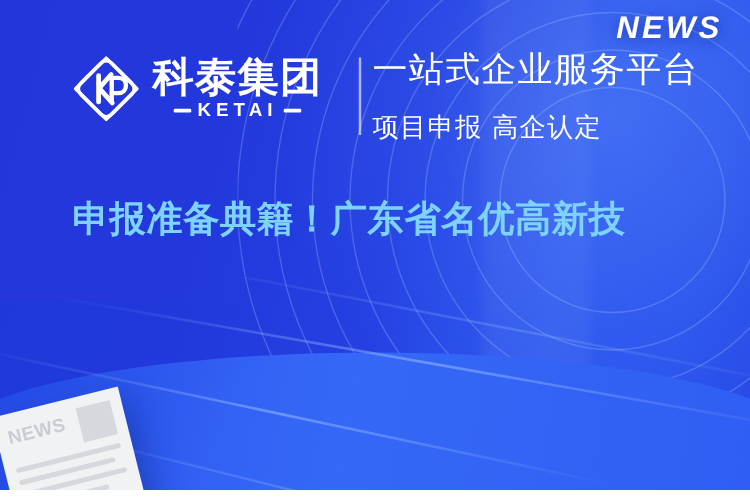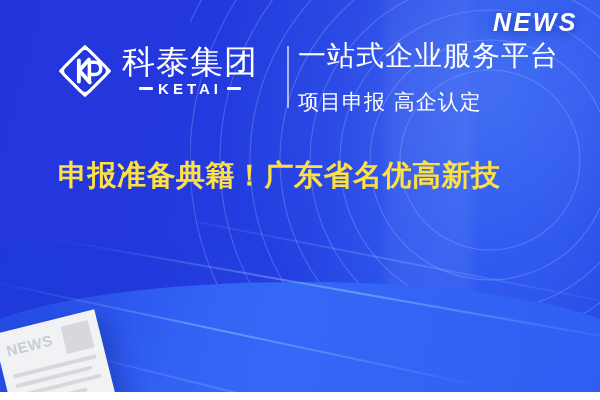--- a/index.html
+++ b/index.html
@@ -140,21 +140,21 @@
   .logo-text {
     margin-left: 9px;
     display: flex;
     flex-direction: column;
     align-items: center;
   }
   .logo-cn {
     color: #ffffff;
     font-size: 33px;
     line-height: 1.02;
-    font-weight: 400;
+    font-weight: 700;
     letter-spacing: 1px;
     white-space: nowrap;
     font-family: "DejaVu Sans", "Liberation Sans", sans-serif;
   }
   .logo-en-wrap {
     display: flex;
     align-items: center;
     gap: 5px;
     margin-top: 2px;
     width: 100%;
@@ -207,21 +207,21 @@
   }
 
   
   .title-block {
     position: absolute;
     left: 58px;
     top: 155px;
     width: 505px;
   }
   .title-line {
-    color: #fde047;
+    color: #7dd3fc;
     font-size: 29px;
     font-weight: 700;
     letter-spacing: 0.5px;
     line-height: 40px;
     white-space: nowrap;
     font-family: "DejaVu Sans", "Liberation Sans", sans-serif;
   }
 
   
   .newspaper {

